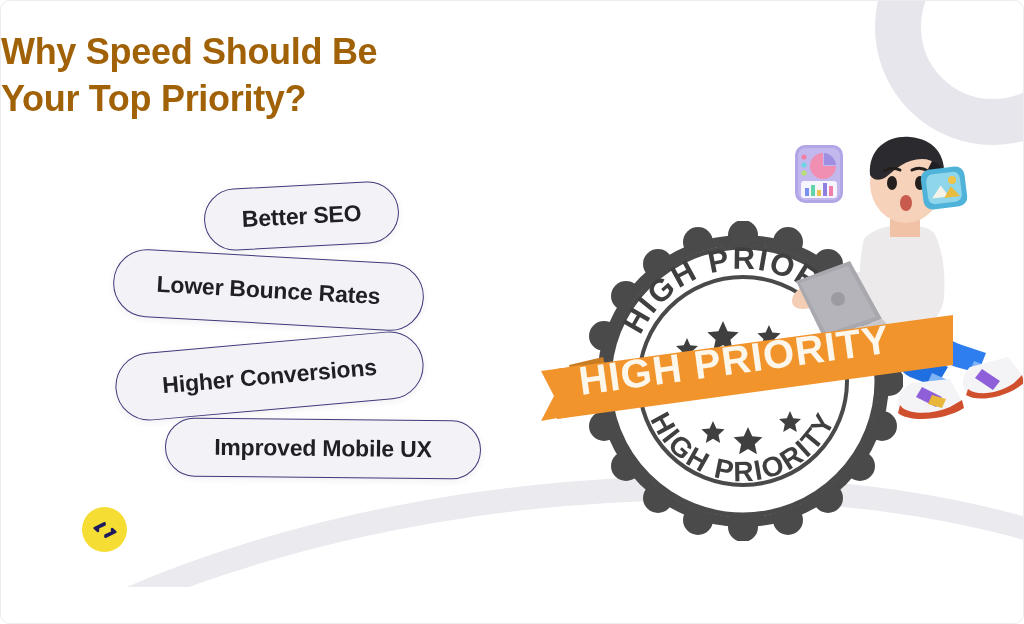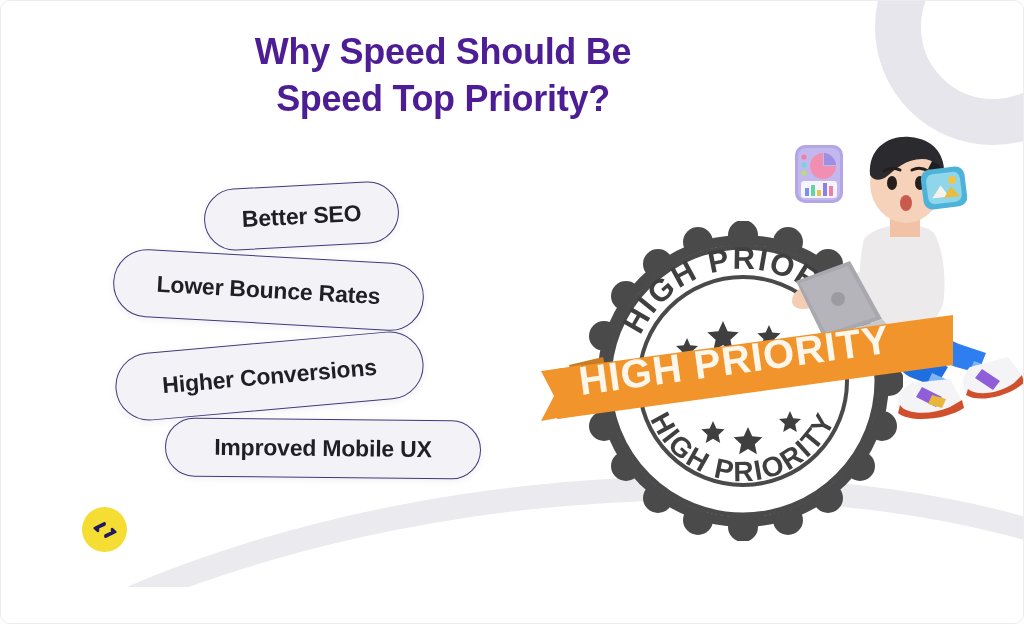--- a/index.html
+++ b/index.html
@@ -58,26 +58,26 @@
     background: #ffffff;
     pointer-events: none;
   }
 
   
   .title {
     position: absolute;
     top: 28px;
     left: 0;
     width: 884px;
-    text-align: center;
+    text-align: left;
     font-size: 36px;
     font-weight: bold;
     line-height: 1.30;
     letter-spacing: -0.3px;
-    color: #4c1d95;
+    color: #a16207;
   }
   .title .line { display: block; }
 
   
   .pill {
     position: absolute;
     box-sizing: border-box;
     background: #f3f3f7;
     border: 1.6px solid #3f3a7a;
     border-radius: 40px;
@@ -154,21 +154,21 @@
 <body>
 
 <div id="slide">
 
   <div class="deco-ring"></div>
   <div class="deco-arc"></div>
   <div class="deco-arc-mask"></div>
 
   <div class="title">
     <span class="line">Why Speed Should Be</span>
-    <span class="line">Speed Top Priority?</span>
+    <span class="line">Your Top Priority?</span>
   </div>
 
   <div class="pill pill-1">
     <span>Better SEO</span>
   </div>
   <div class="pill pill-2">
     <span>Lower Bounce Rates</span>
   </div>
   <div class="pill pill-3">
     <span>Higher Conversions</span>

